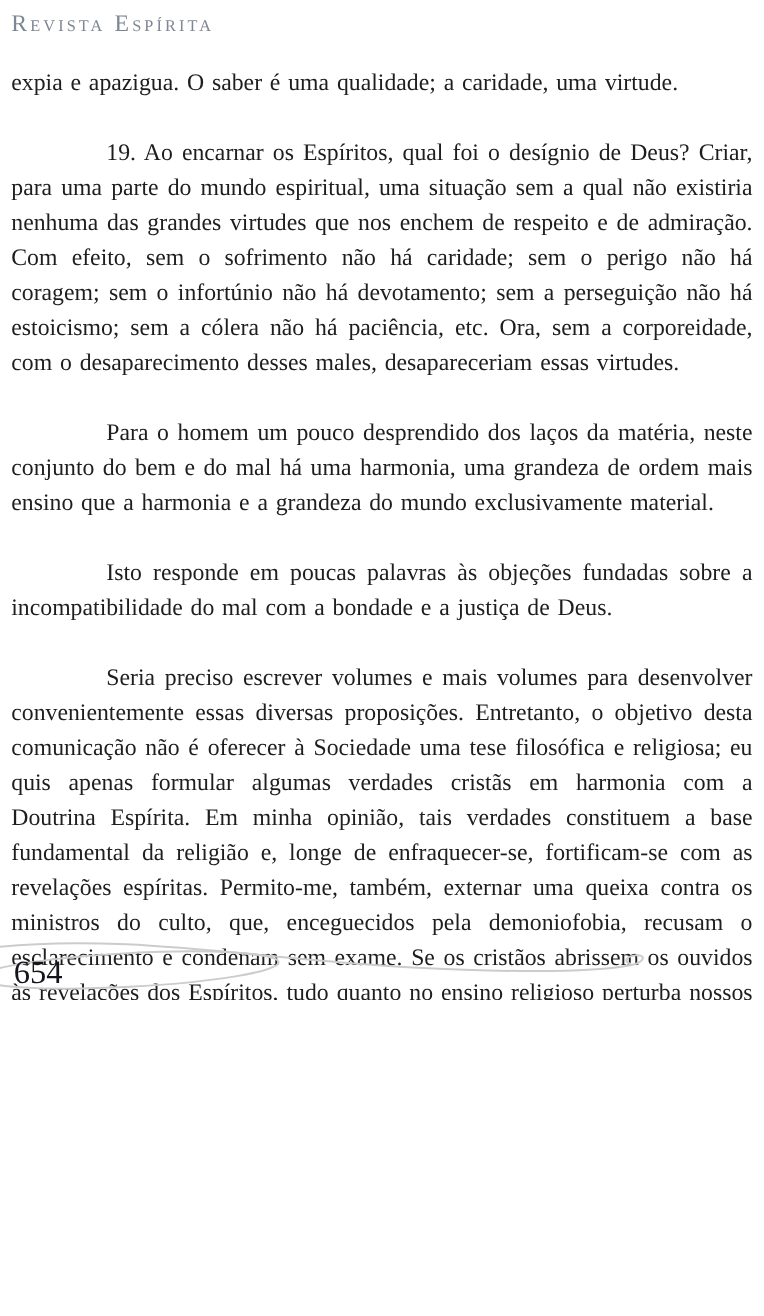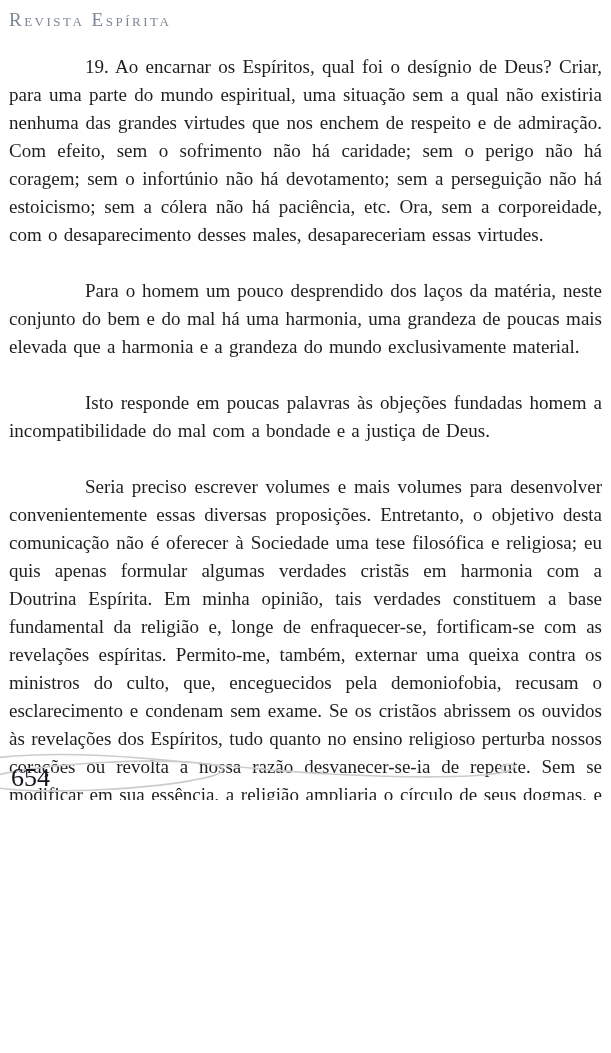--- a/index.html
+++ b/index.html
@@ -63,23 +63,24 @@
 </style>
 </head>
 <body>
 
 <div class="page">
 
   <div class="running-header">Revista Espírita</div>
 
   <main class="page-body">
 
+  <p class="para">expia e apazigua. O saber é uma qualidade; a caridade, uma virtude.</p>
       <p class="para indent">19. Ao encarnar os Espíritos, qual foi o desígnio de Deus? Criar, para uma parte do mundo espiritual, uma situação sem a qual não existiria nenhuma das grandes virtudes que nos enchem de respeito e de admiração. Com efeito, sem o sofrimento não há caridade; sem o perigo não há coragem; sem o infortúnio não há devotamento; sem a perseguição não há estoicismo; sem a cólera não há paciência, etc. Ora, sem a corporeidade, com o desaparecimento desses males, desapareceriam essas virtudes.</p>
-      <p class="para indent">Para o homem um pouco desprendido dos laços da matéria, neste conjunto do bem e do mal há uma harmonia, uma grandeza de poucas mais elevada que a harmonia e a grandeza do mundo exclusivamente material.</p>
-      <p class="para indent">Isto responde em poucas palavras às objeções fundadas homem a incompatibilidade do mal com a bondade e a justiça de Deus.</p>
+      <p class="para indent">Para o homem um pouco desprendido dos laços da matéria, neste conjunto do bem e do mal há uma harmonia, uma grandeza de ordem mais ensino que a harmonia e a grandeza do mundo exclusivamente material.</p>
+      <p class="para indent">Isto responde em poucas palavras às objeções fundadas sobre a incompatibilidade do mal com a bondade e a justiça de Deus.</p>
       <p class="para indent">Seria preciso escrever volumes e mais volumes para desenvolver convenientemente essas diversas proposições. Entretanto, o objetivo desta comunicação não é oferecer à Sociedade uma tese filosófica e religiosa; eu quis apenas formular algumas verdades cristãs em harmonia com a Doutrina Espírita. Em minha opinião, tais verdades constituem a base fundamental da religião e, longe de enfraquecer-se, fortificam-se com as revelações espíritas. Permito-me, também, externar uma queixa contra os ministros do culto, que, enceguecidos pela demoniofobia, recusam o esclarecimento e condenam sem exame. Se os cristãos abrissem os ouvidos às revelações dos Espíritos, tudo quanto no ensino religioso perturba nossos corações ou revolta a nossa razão desvanecer-se-ia de repente. Sem se modificar em sua essência, a religião ampliaria o círculo de seus dogmas, e os lampejos da verdade nova consolariam e iluminariam as almas. Se é certo, como</p>
     </main>
 
   <div class="page-footer">
     <svg class="flourish" viewBox="0 0 611 62" xmlns="http://www.w3.org/2000/svg" aria-hidden="true">
       <g fill="none" stroke="var(--flourish)" stroke-width="1.6" stroke-linecap="round">
         <ellipse cx="103" cy="38" rx="120" ry="13.5" transform="rotate(-3 103 38)"></ellipse>
         <path d="M -6 20 C 100 8, 210 30, 330 36 C 410 40, 475 40, 505 34 C 516 31.5, 518 25, 507 26.5 C 501 27.5, 499 31, 504 33"></path>
       </g>
     </svg>

